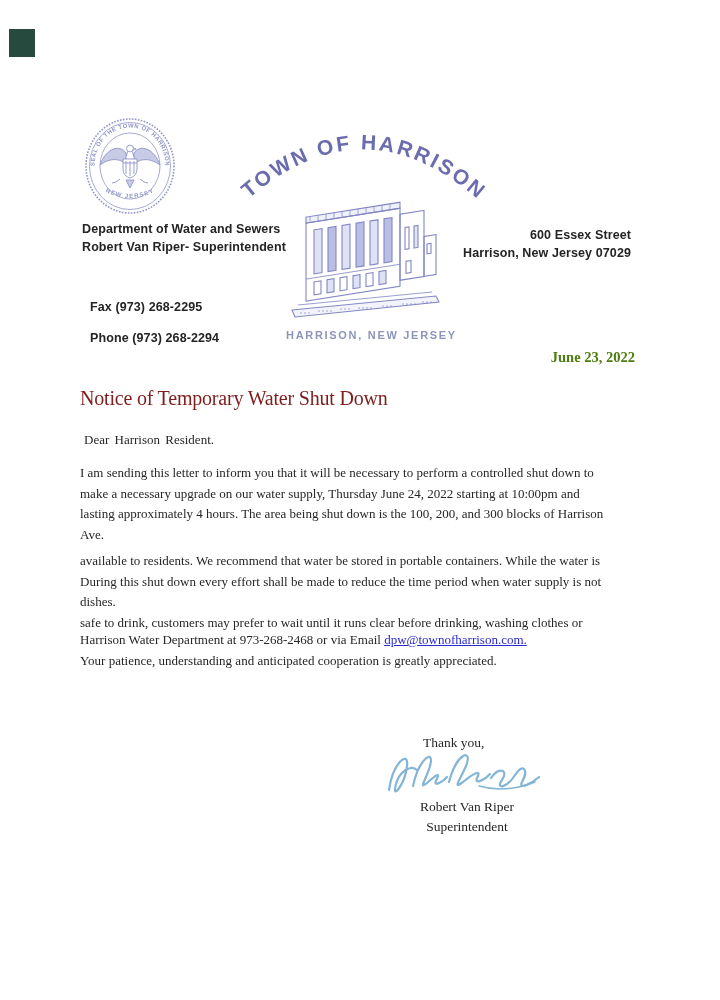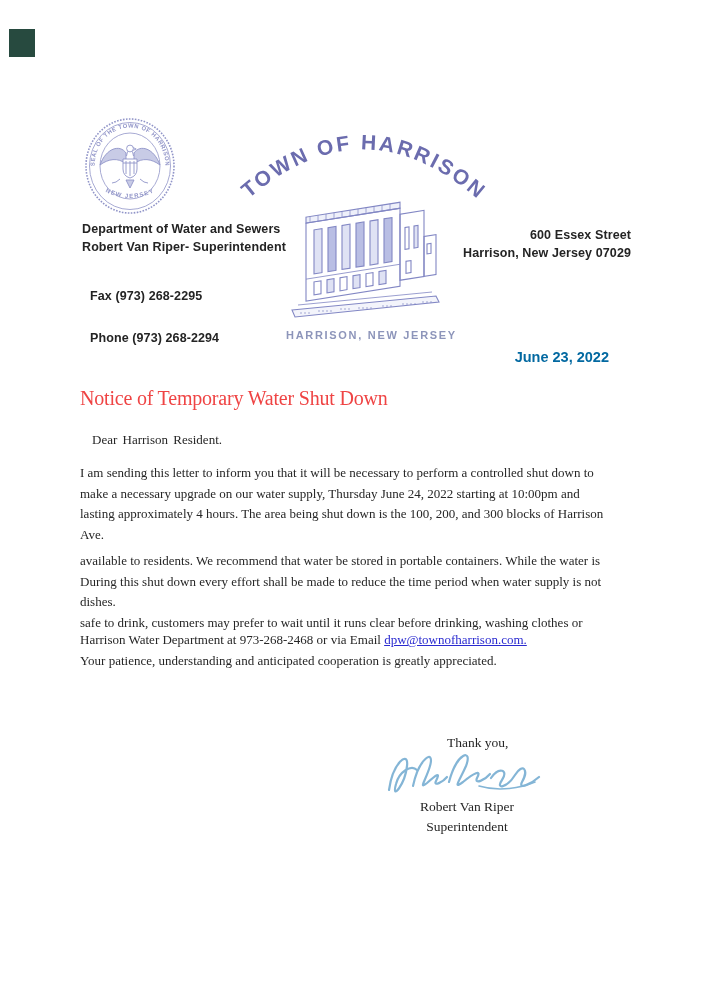--- a/index.html
+++ b/index.html
@@ -17,36 +17,36 @@
   .page{
     position:relative;width:720px;height:1000px;background:#ffffff;
     font-family:"Liberation Sans",sans-serif;overflow:hidden;
   }
   .abs{position:absolute;}
   .serif{font-family:"Liberation Serif","DejaVu Serif",serif;}
   .corner-square{left:9px;top:29px;width:26px;height:28px;background:var(--corner-square);}
   .hdr-line{font-weight:bold;font-size:12.5px;line-height:17.5px;color:var(--header-text);letter-spacing:0.1px;white-space:nowrap;}
   .dept-block{left:82px;top:221px;}
   .phone-line{left:90px;top:282px;margin-top:48px;}
-  .fax-line{left:90px;top:288px;}
+  .fax-line{left:90px;top:299px;}
   .address-block{left:449px;top:227px;width:182px;text-align:right;}
   .caption{
     left:286px;top:329px;width:160px;text-align:center;
     font-size:11px;font-weight:bold;letter-spacing:1.7px;color:var(--caption-ink);white-space:nowrap;
   }
-  .date{left:424px;top:349px;width:185px;text-align:right;font-size:14.5px;font-weight:600;color:#0369a1;white-space:nowrap;}
-  .title{left:80px;top:387px;font-size:20px;color:#ef4444;white-space:nowrap;letter-spacing:-0.2px;}
-  .salutation{left:92px;top:432px;font-size:13px;color:var(--text);white-space:nowrap;word-spacing:2px;}
+  .date{left:450px;top:349px;width:185px;text-align:right;font-size:14.5px;font-weight:600;color:#4d7c0f;white-space:nowrap;font-family:Liberation Serif, serif;}
+  .title{left:80px;top:387px;font-size:20px;color:#7f1d1d;white-space:nowrap;letter-spacing:-0.2px;}
+  .salutation{left:84px;top:432px;font-size:13px;color:var(--text);white-space:nowrap;word-spacing:2px;}
   .para{color:var(--text);font-size:13px;line-height:20.5px;}
   .para .body-line{white-space:nowrap;font-family:Liberation Serif, serif;}
   .p1{left:80px;top:463px;}
   .p2{left:80px;top:551px;}
   .p3{left:80px;top:630px;}
   .email-link{color:var(--link-blue);text-decoration:underline;}
-  .closing{left:423px;top:735px;font-size:13.5px;color:var(--text);white-space:nowrap;margin-left:24px;}
+  .closing{left:423px;top:735px;font-size:13.5px;color:var(--text);white-space:nowrap;}
   .sig-box{left:383px;top:744px;width:165px;height:62px;}
   .signer-block{left:406px;top:797px;width:122px;text-align:center;font-size:13.5px;line-height:19.5px;color:var(--text);}
   svg{display:block;}
 </style>
 </head>
 <body>
 
 <div class="page">
 
   <div class="abs corner-square"></div>

